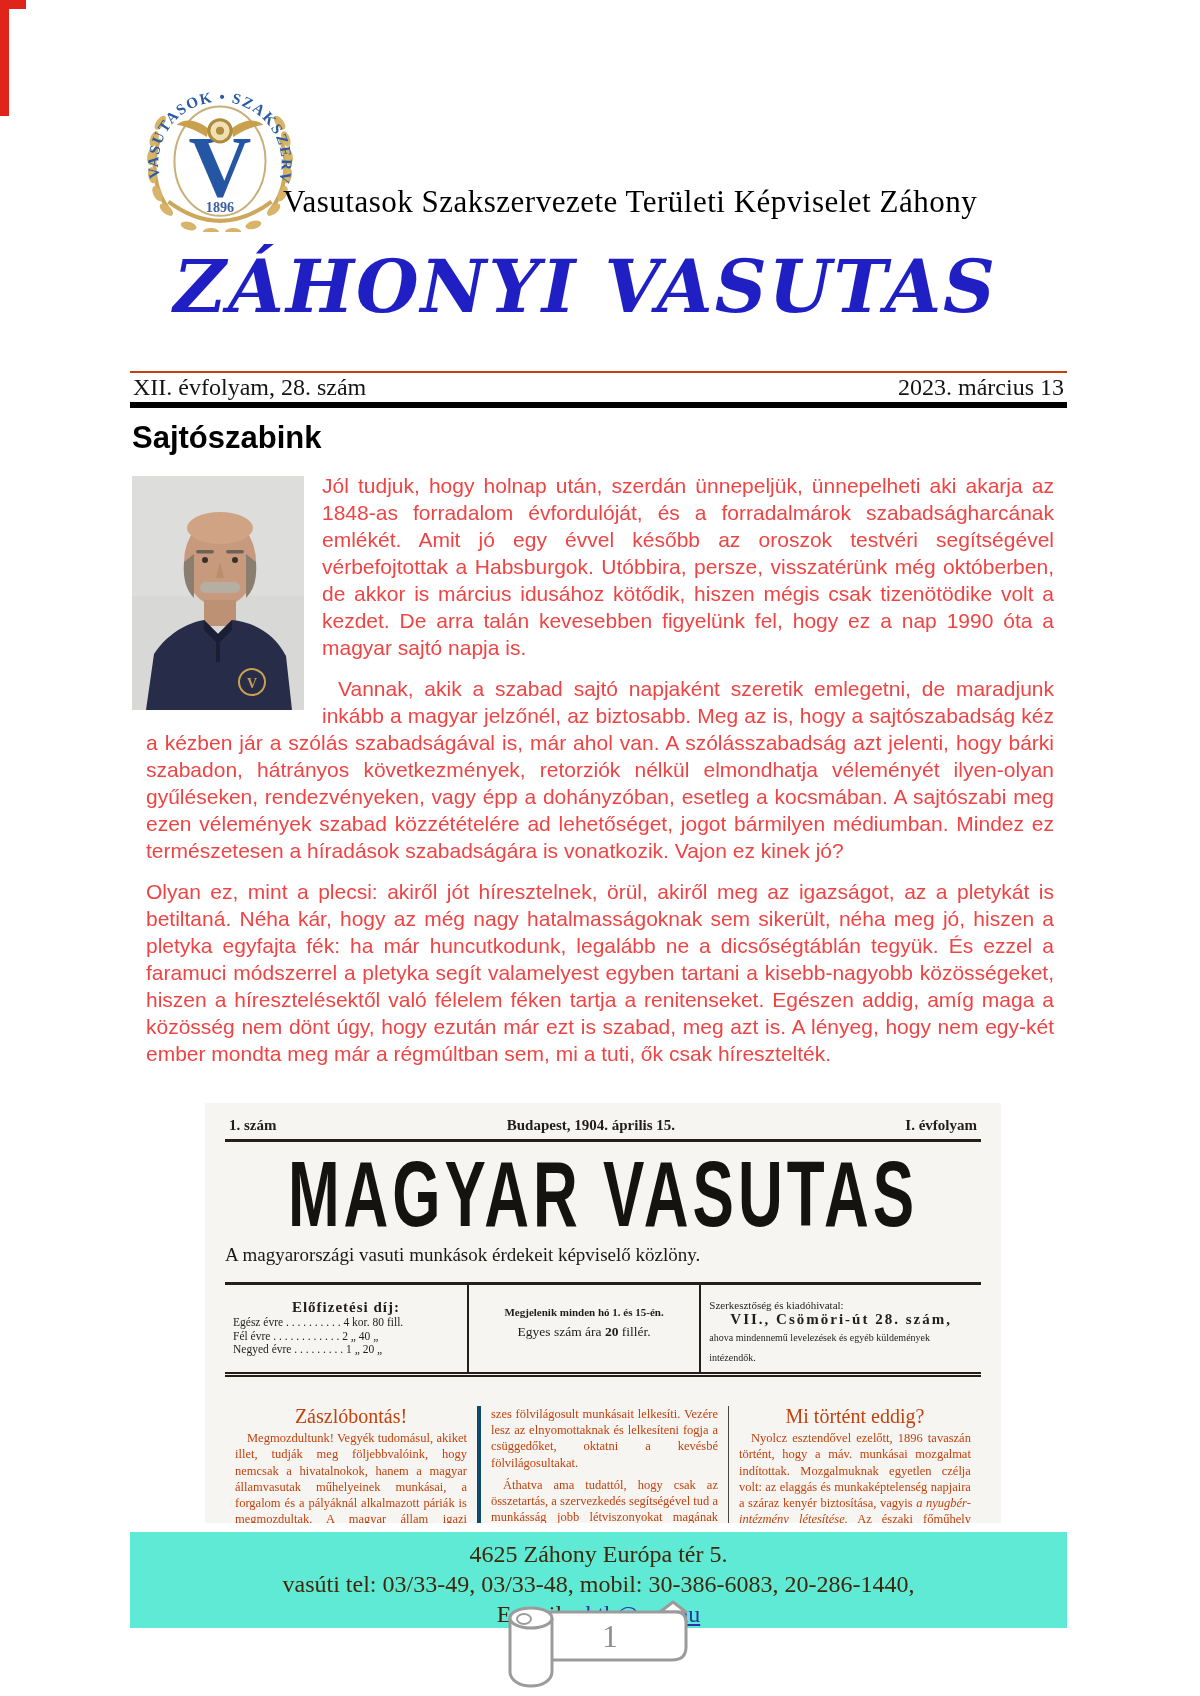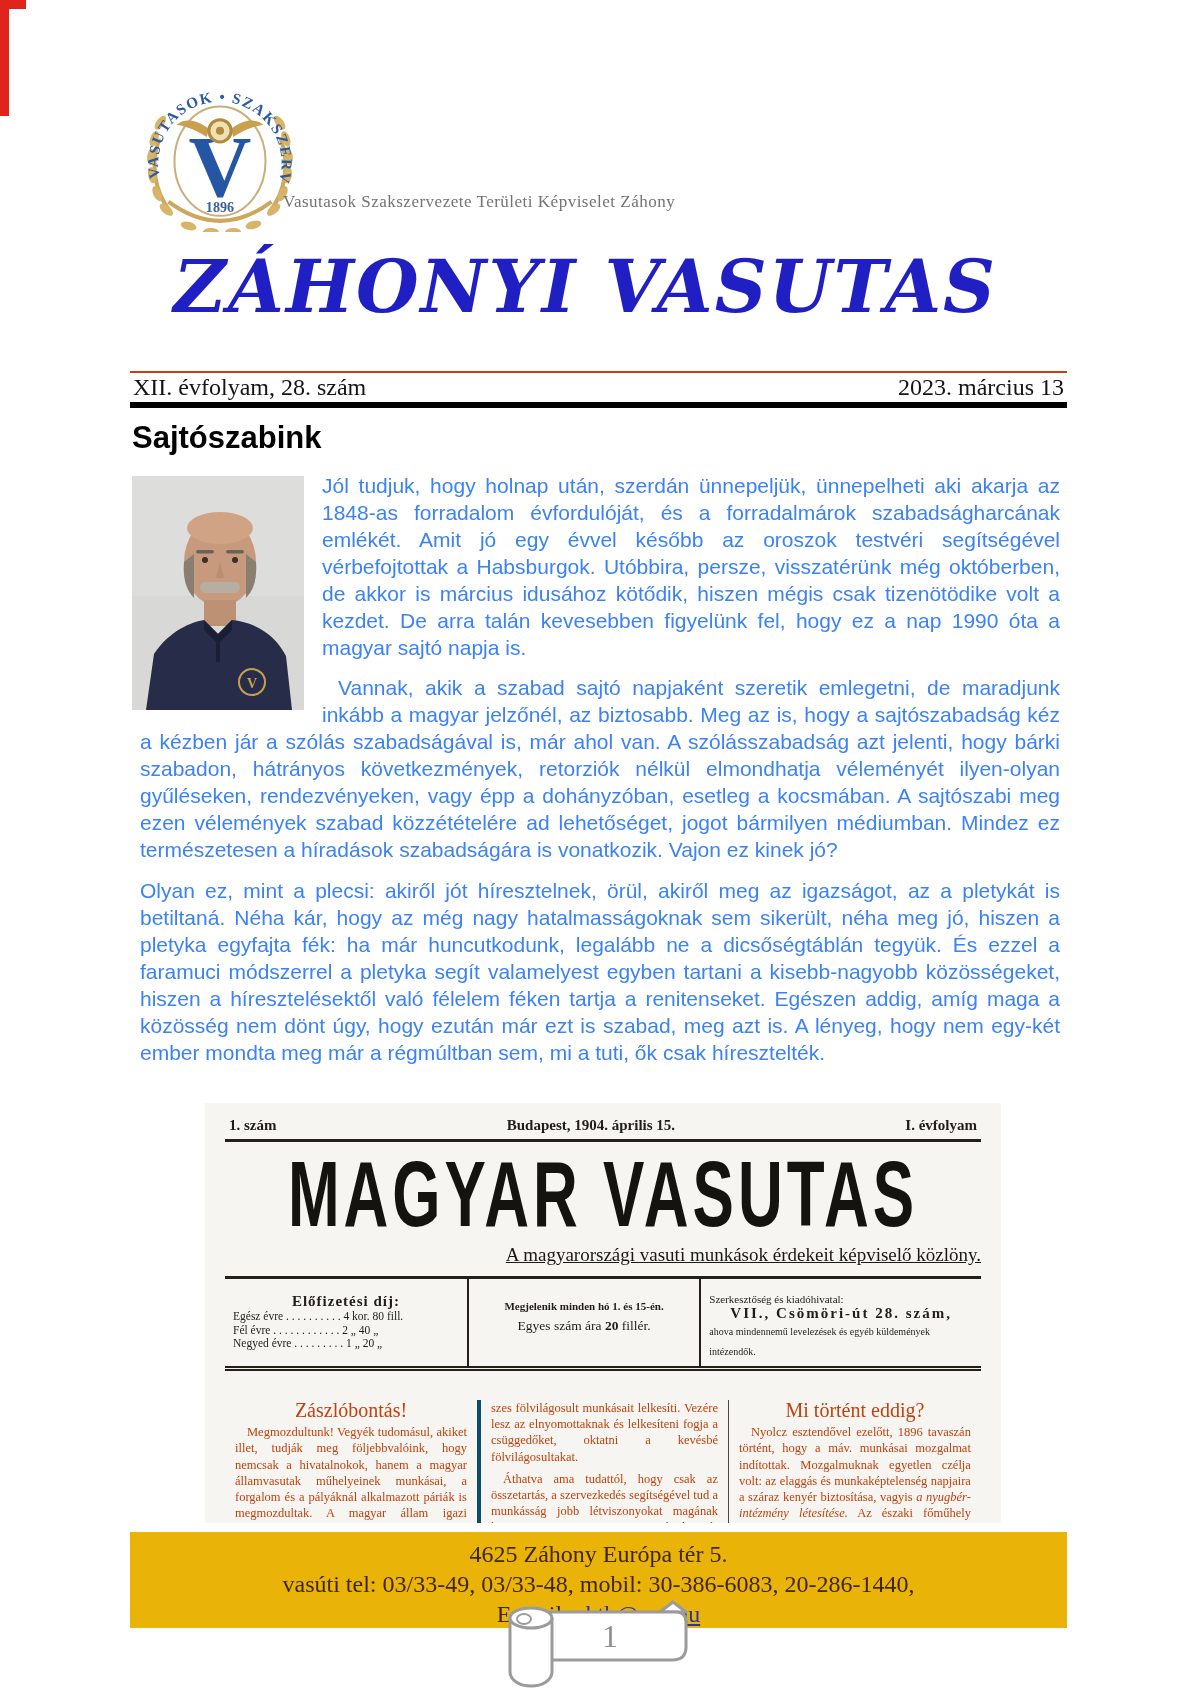--- a/index.html
+++ b/index.html
@@ -7,56 +7,56 @@
         font-family:"Liberation Serif",serif;color:#111;}
 
   
   .corner-v{position:absolute;left:0;top:0;width:9px;height:116px;background:#e0241c;}
   .corner-h{position:absolute;left:0;top:0;width:26px;height:9px;background:#e0241c;}
 
   
   .logo{position:absolute;left:140px;top:62px;width:160px;height:170px;}
 
   
-  .org-line{position:absolute;left:283px;top:192px;width:790px;
-            font-size:17px;color:#737373;letter-spacing:.5px;}
+  .org-line{position:absolute;left:283px;top:184px;width:790px;
+            font-size:31px;color:#000000;letter-spacing:.5px;}
 
   
   .main-title{position:absolute;left:130px;top:244px;width:937px;text-align:right;
               padding-right:70px;box-sizing:border-box;
               font-family:"DejaVu Serif",serif;font-style:italic;font-weight:bold;
               font-size:72px;letter-spacing:2px;color:#1f1fc4;white-space:nowrap;}
 
   
   .issue-bar{position:absolute;left:130px;top:371px;width:937px;box-sizing:border-box;
              border-top:2px solid #c2410c;border-bottom:6px solid #000;
              display:flex;justify-content:space-between;align-items:center;
              padding:1px 3px;font-size:24px;color:#141414;}
 
   
   .article{position:absolute;left:132px;top:420px;width:936px;}
   .article h1{margin:0 0 16px 0;font-family:"Liberation Sans",sans-serif;
               font-weight:bold;font-size:31px;color:#000;}
   .photo{float:left;width:172px;height:234px;margin:4px 18px 6px 0;}
-  .article p{margin:8px;text-align:justify;
+  .article p{margin:14px;text-align:justify;
              font-family:"Liberation Sans",sans-serif;font-size:21px;line-height:27px;
-             color:#3b82f6;}
+             color:#ef4444;}
   .article p.p2{margin-top:13px;text-indent:16px;}
   .article p.p3{margin-top:14px;}
 
   
   .clip{position:absolute;left:205px;top:1103px;width:796px;height:420px;box-sizing:border-box;
         background:#f6f5f2;padding:14px 20px 0 20px;color:#201d1a;overflow:hidden;}
   .clip-head{display:flex;justify-content:space-between;align-items:baseline;
              font-size:15px;font-weight:bold;padding:0 4px 5px 4px;}
   .clip-rule{border-top:3px solid #232019;}
   .masthead{text-align:center;font-family:"Liberation Sans",sans-serif;font-weight:900;
             font-size:62px;line-height:96px;letter-spacing:4px;color:#15130f;
             transform:scaleY(1.5);transform-origin:center;margin:4px 0 0 0;white-space:nowrap;}
-  .clip-subtitle{text-align:right;font-size:19px;margin:2px 0 10px 0;color:#1c1915;text-decoration:underline;}
+  .clip-subtitle{text-align:left;font-size:19px;margin:2px 0 16px 0;color:#1c1915;}
   .clip-boxes{display:flex;border-top:3px solid #232019;border-bottom:5px double #232019;}
   .cbox{box-sizing:border-box;padding:14px 8px 4px 8px;}
   .cbox1{width:32%;}
   .cbox2{width:31%;border-left:2px solid #232019;border-right:2px solid #232019;}
   .cbox3{width:37%;}
   .cbox1 .bt{font-weight:bold;font-size:15px;text-align:center;letter-spacing:1px;}
   .cbox1 .br{font-size:11.5px;line-height:13.5px;white-space:nowrap;}
   .cbox2 .l1{font-weight:bold;font-size:11px;text-align:center;padding-top:7px;}
   .cbox2 .l2{font-size:13.5px;text-align:center;padding-top:6px;}
   .cbox3 .lab{font-size:11px;}
@@ -68,21 +68,21 @@
   .ccol.mid{border-left:4px solid #0c4a6e;border-right:1px solid #4a463e;}
   .ccol-h{text-align:center;font-size:20px;margin:2px 0 6px 0;font-weight:normal;}
   .ccol p{margin:0;}
   .ccol p.ind{text-indent:12px;}
   .ccol p.gap{margin-top:6px;}
   .clip-fade{position:absolute;left:0;right:0;bottom:0;height:26px;
              background:linear-gradient(rgba(246,245,242,0),#f6f5f2);}
 
   
   .footer{position:absolute;left:130px;top:1532px;width:937px;height:96px;box-sizing:border-box;
-          background:#eab308;text-align:center;padding-top:7px;
+          background:#5eead4;text-align:center;padding-top:7px;
           font-size:24px;line-height:30px;color:#41270a;}
   .footer a{color:#2a34a8;text-decoration:underline;}
 
   
   .scrollwrap{position:absolute;left:500px;top:1596px;width:200px;height:100px;}
   .scroll-num{position:absolute;left:70px;top:22px;width:80px;text-align:center;
               font-size:32px;color:#8f8f8f;}
 </style>
 </head>
 <body>

